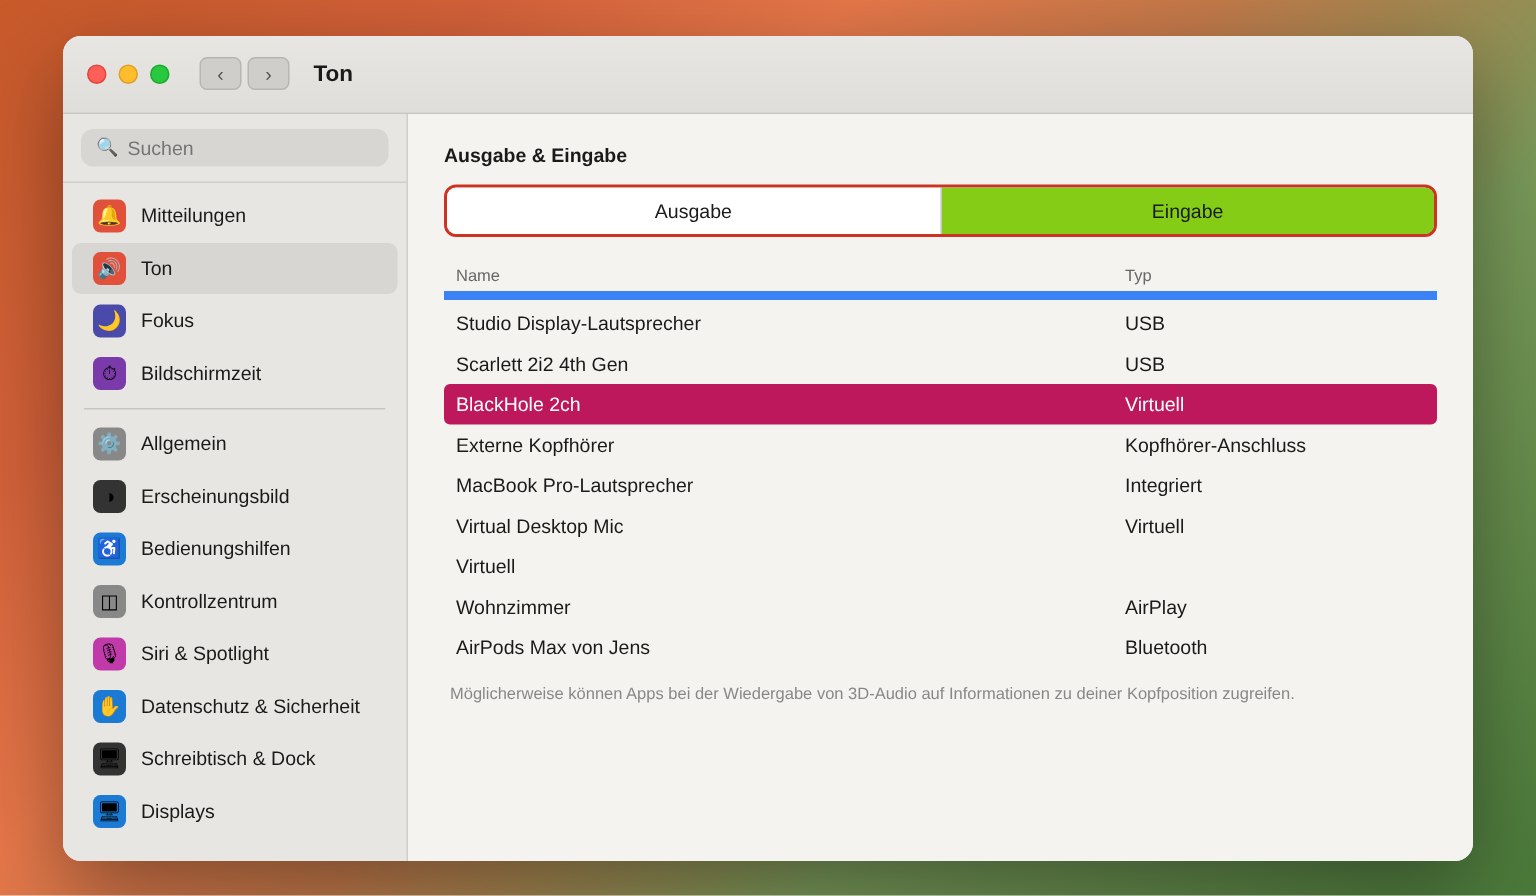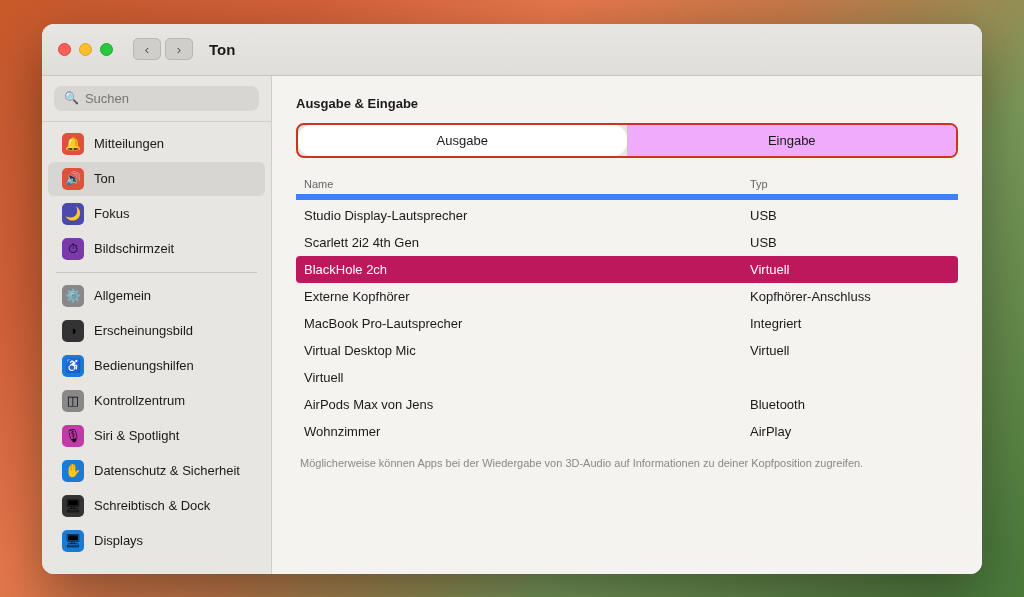--- a/index.html
+++ b/index.html
@@ -191,25 +191,24 @@
       font-size: 13px;
       cursor: pointer;
       color: #1a1a1a;
       border: none;
       outline: none;
     }
 
     .tab-btn.active {
       background: #ffffff;
       font-weight: 500;
-      border-radius: 14px;
     }
 
     .tab-btn:not(.active) {
-      background: #f0abfc;
+      background: #84cc16;
       text-align: center;
     }
 
     .tab-divider {
       width: 1px;
       background: #c8c6c3;
     }
 
     .table-header {
       display: flex;
@@ -393,25 +392,25 @@
             <span class="row-type">Integriert</span>
           </div>
           <div class="table-row">
             <span class="row-name">Virtual Desktop Mic</span>
             <span class="row-type">Virtuell</span>
           </div>
           <div class="table-row">
             <span class="row-type">Virtuell</span>
           </div>
           <div class="table-row">
+            <span class="row-name">Wohnzimmer</span>
+            <span class="row-type">AirPlay</span>
+          </div>
+          <div class="table-row">
             <span class="row-name">AirPods Max von Jens</span>
             <span class="row-type">Bluetooth</span>
-          </div>
-          <div class="table-row">
-            <span class="row-name">Wohnzimmer</span>
-            <span class="row-type">AirPlay</span>
           </div>
         </div>
 
       <div class="notice-text">Möglicherweise können Apps bei der Wiedergabe von 3D-Audio auf Informationen zu deiner Kopfposition zugreifen.</div>
     </div>
   </div>
 </div>
 
 </body></html>

